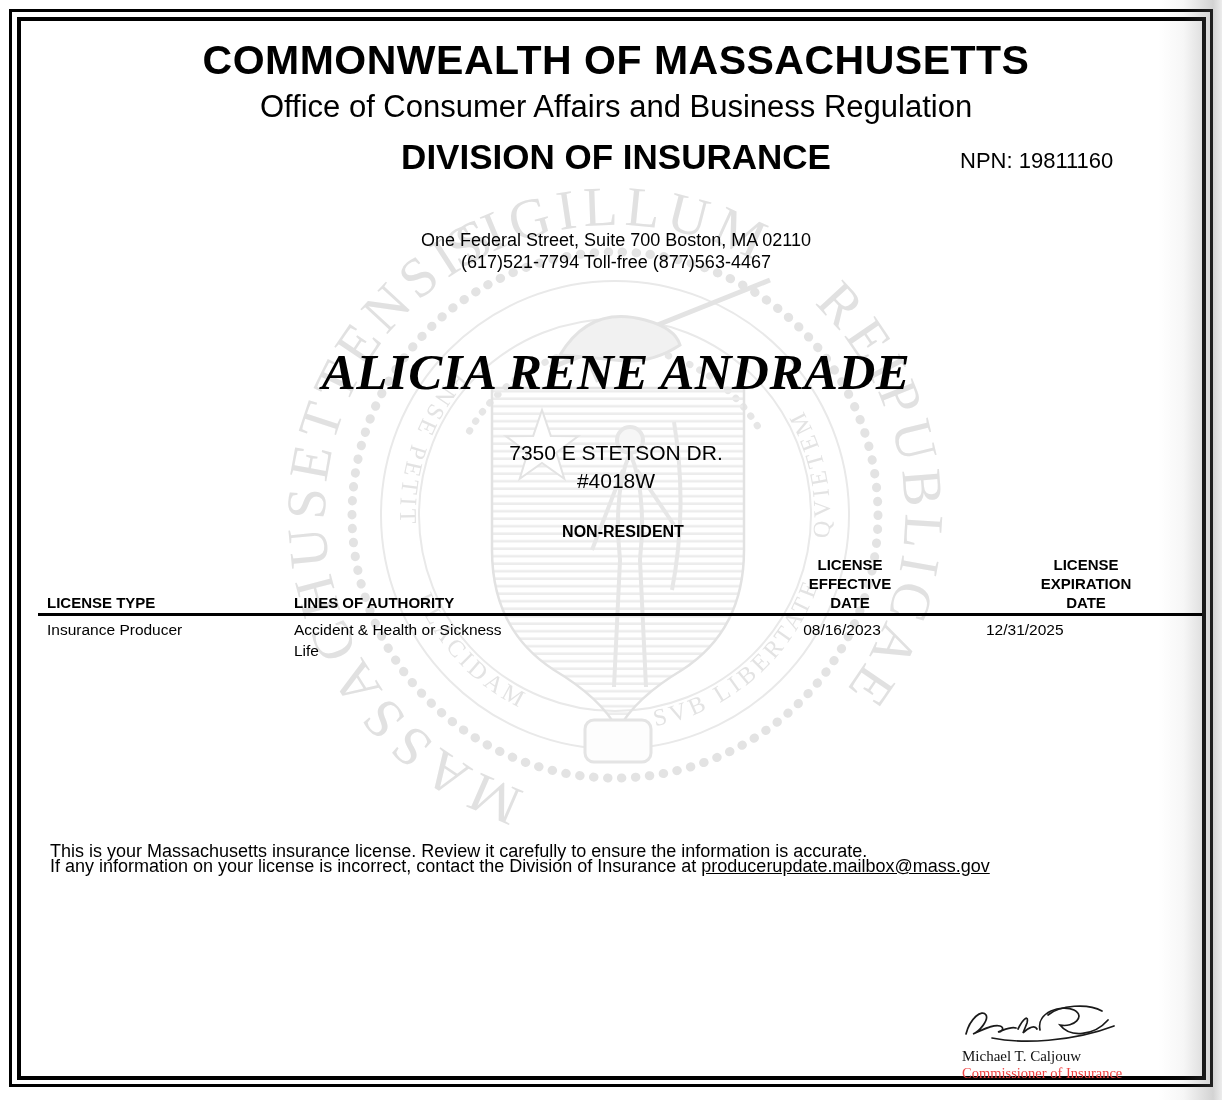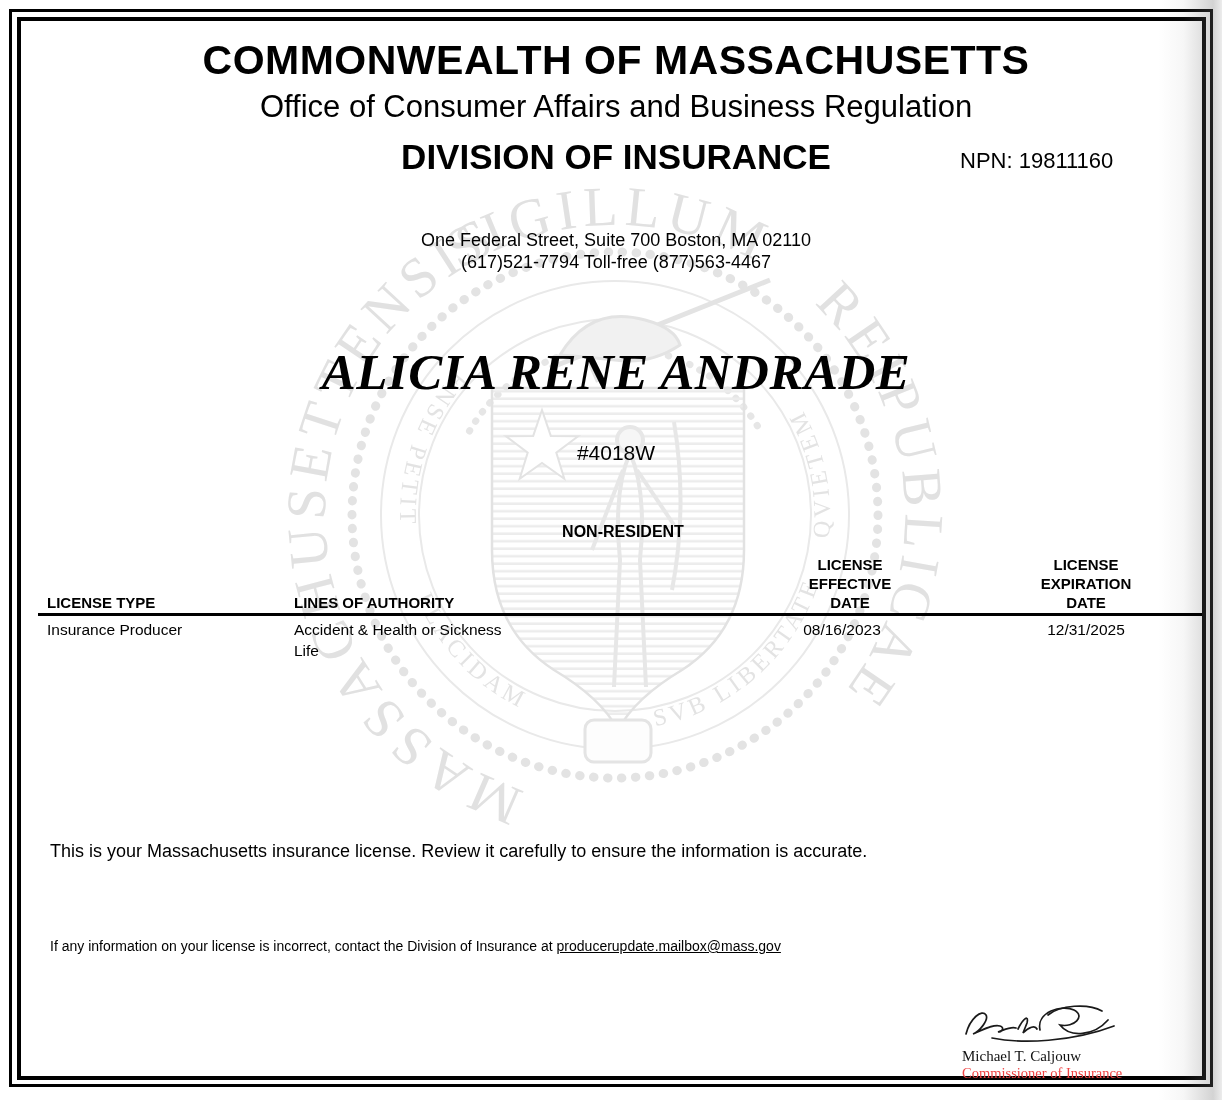--- a/index.html
+++ b/index.html
@@ -31,24 +31,24 @@
   .th { font-size:15px; font-weight:bold; }
   .th-type { top:594px; left:37px; }
   .th-loa  { top:594px; left:284px; }
   .th-eff  { top:555px; left:740px;  width:200px; text-align:center; white-space:pre-line; line-height:19px; }
   .th-exp  { top:555px; left:976px;  width:200px; text-align:center; white-space:pre-line; line-height:19px; }
   .rule    { top:613px; left:28px; width:1164px; height:3px; background:#000; }
   .td { font-size:15.5px; line-height:21px; }
   .td-type { top:619px; left:37px; }
   .td-loa  { top:619px; left:284px; }
   .td-eff  { top:619px; left:732px; width:200px; text-align:center; }
-  .td-exp  { top:619px; left:976px; width:200px; text-align:center; }
+  .td-exp  { top:619px; left:976px; width:200px; }
 
   .notice     { top:841px; left:40px; font-size:18px; }
-  .correction { top:938px; left:40px; font-size:14px; }
+  .correction { top:856px; left:40px; font-size:18px; }
   .correction a { color:#000; text-decoration:underline; cursor:pointer; }
 
   
   .sigblock { top:1002px; left:952px; width:220px; }
   .sigblock .scribble { display:block; }
   .signame { font-family:"Liberation Serif", serif; font-size:15px; line-height:17px; color:#111; }
   .sigtitle { font-family:"Liberation Serif", serif; font-size:14.5px; line-height:17px; color:#ef4444; }
 
   
   .seal { position:absolute; left:230px; top:130px; width:770px; height:770px; pointer-events:none; }
@@ -129,20 +129,21 @@
     <div class="abs centered division">DIVISION OF INSURANCE</div>
     <div class="abs npn">NPN: 19811160</div>
 
     <div class="abs centered contact">
       <div>One Federal Street, Suite 700 Boston, MA 02110</div>
       <div>(617)521-7794 Toll-free (877)563-4467</div>
     </div>
 
     <div class="abs centered licensee-name">ALICIA RENE ANDRADE</div>
     <div class="abs centered licensee-addr">
+      <div>7350 E STETSON DR.</div>
       <div>#4018W</div>
     </div>
     <div class="abs centered residency">NON-RESIDENT</div>
 
     <div class="abs th th-type">LICENSE TYPE</div>
     <div class="abs th th-loa">LINES OF AUTHORITY</div>
     <div class="abs th th-eff">LICENSE
 EFFECTIVE
 DATE</div>
     <div class="abs th th-exp">LICENSE

